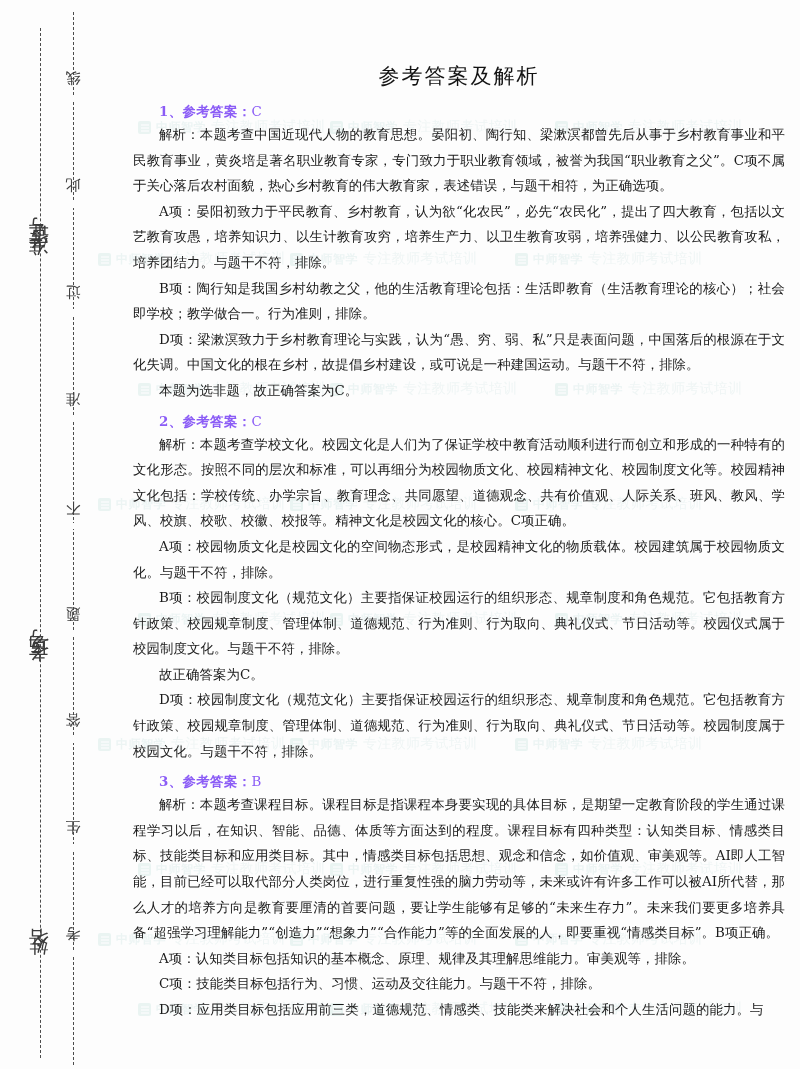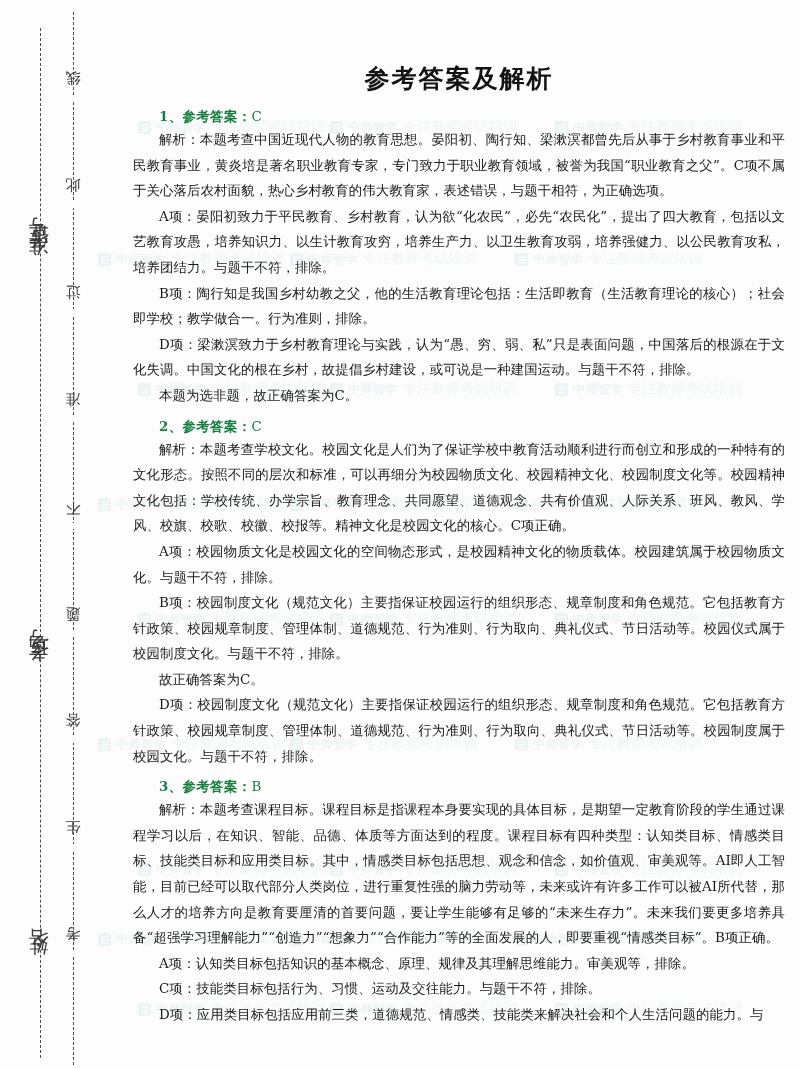--- a/index.html
+++ b/index.html
@@ -111,31 +111,31 @@
   
   #content {
     position: absolute;
     left: 133px;
     top: 62px;
     width: 652px;
     z-index: 5;
   }
   #doc-title {
     text-align: center;
-    font-size: 25px;
-    font-weight: bold;
+    font-size: 21px;
+    font-weight: normal;
     color: #131313;
     letter-spacing: 2px;
     margin: 0 0 13px 0;
     font-family: "DejaVu Serif", "Liberation Serif", serif;
   }
   .q-head {
     font-size: 13.4px;
     font-weight: bold;
-    color: #15803d;
+    color: #8b5cf6;
     margin: 9px 0 1px 0;
     text-indent: 26px;
     letter-spacing: 0.4px;
   }
   .para {
     font-size: 13.4px;
     color: #1a1a1a;
     line-height: 25.6px;
     text-indent: 26px;
     margin: 0;

